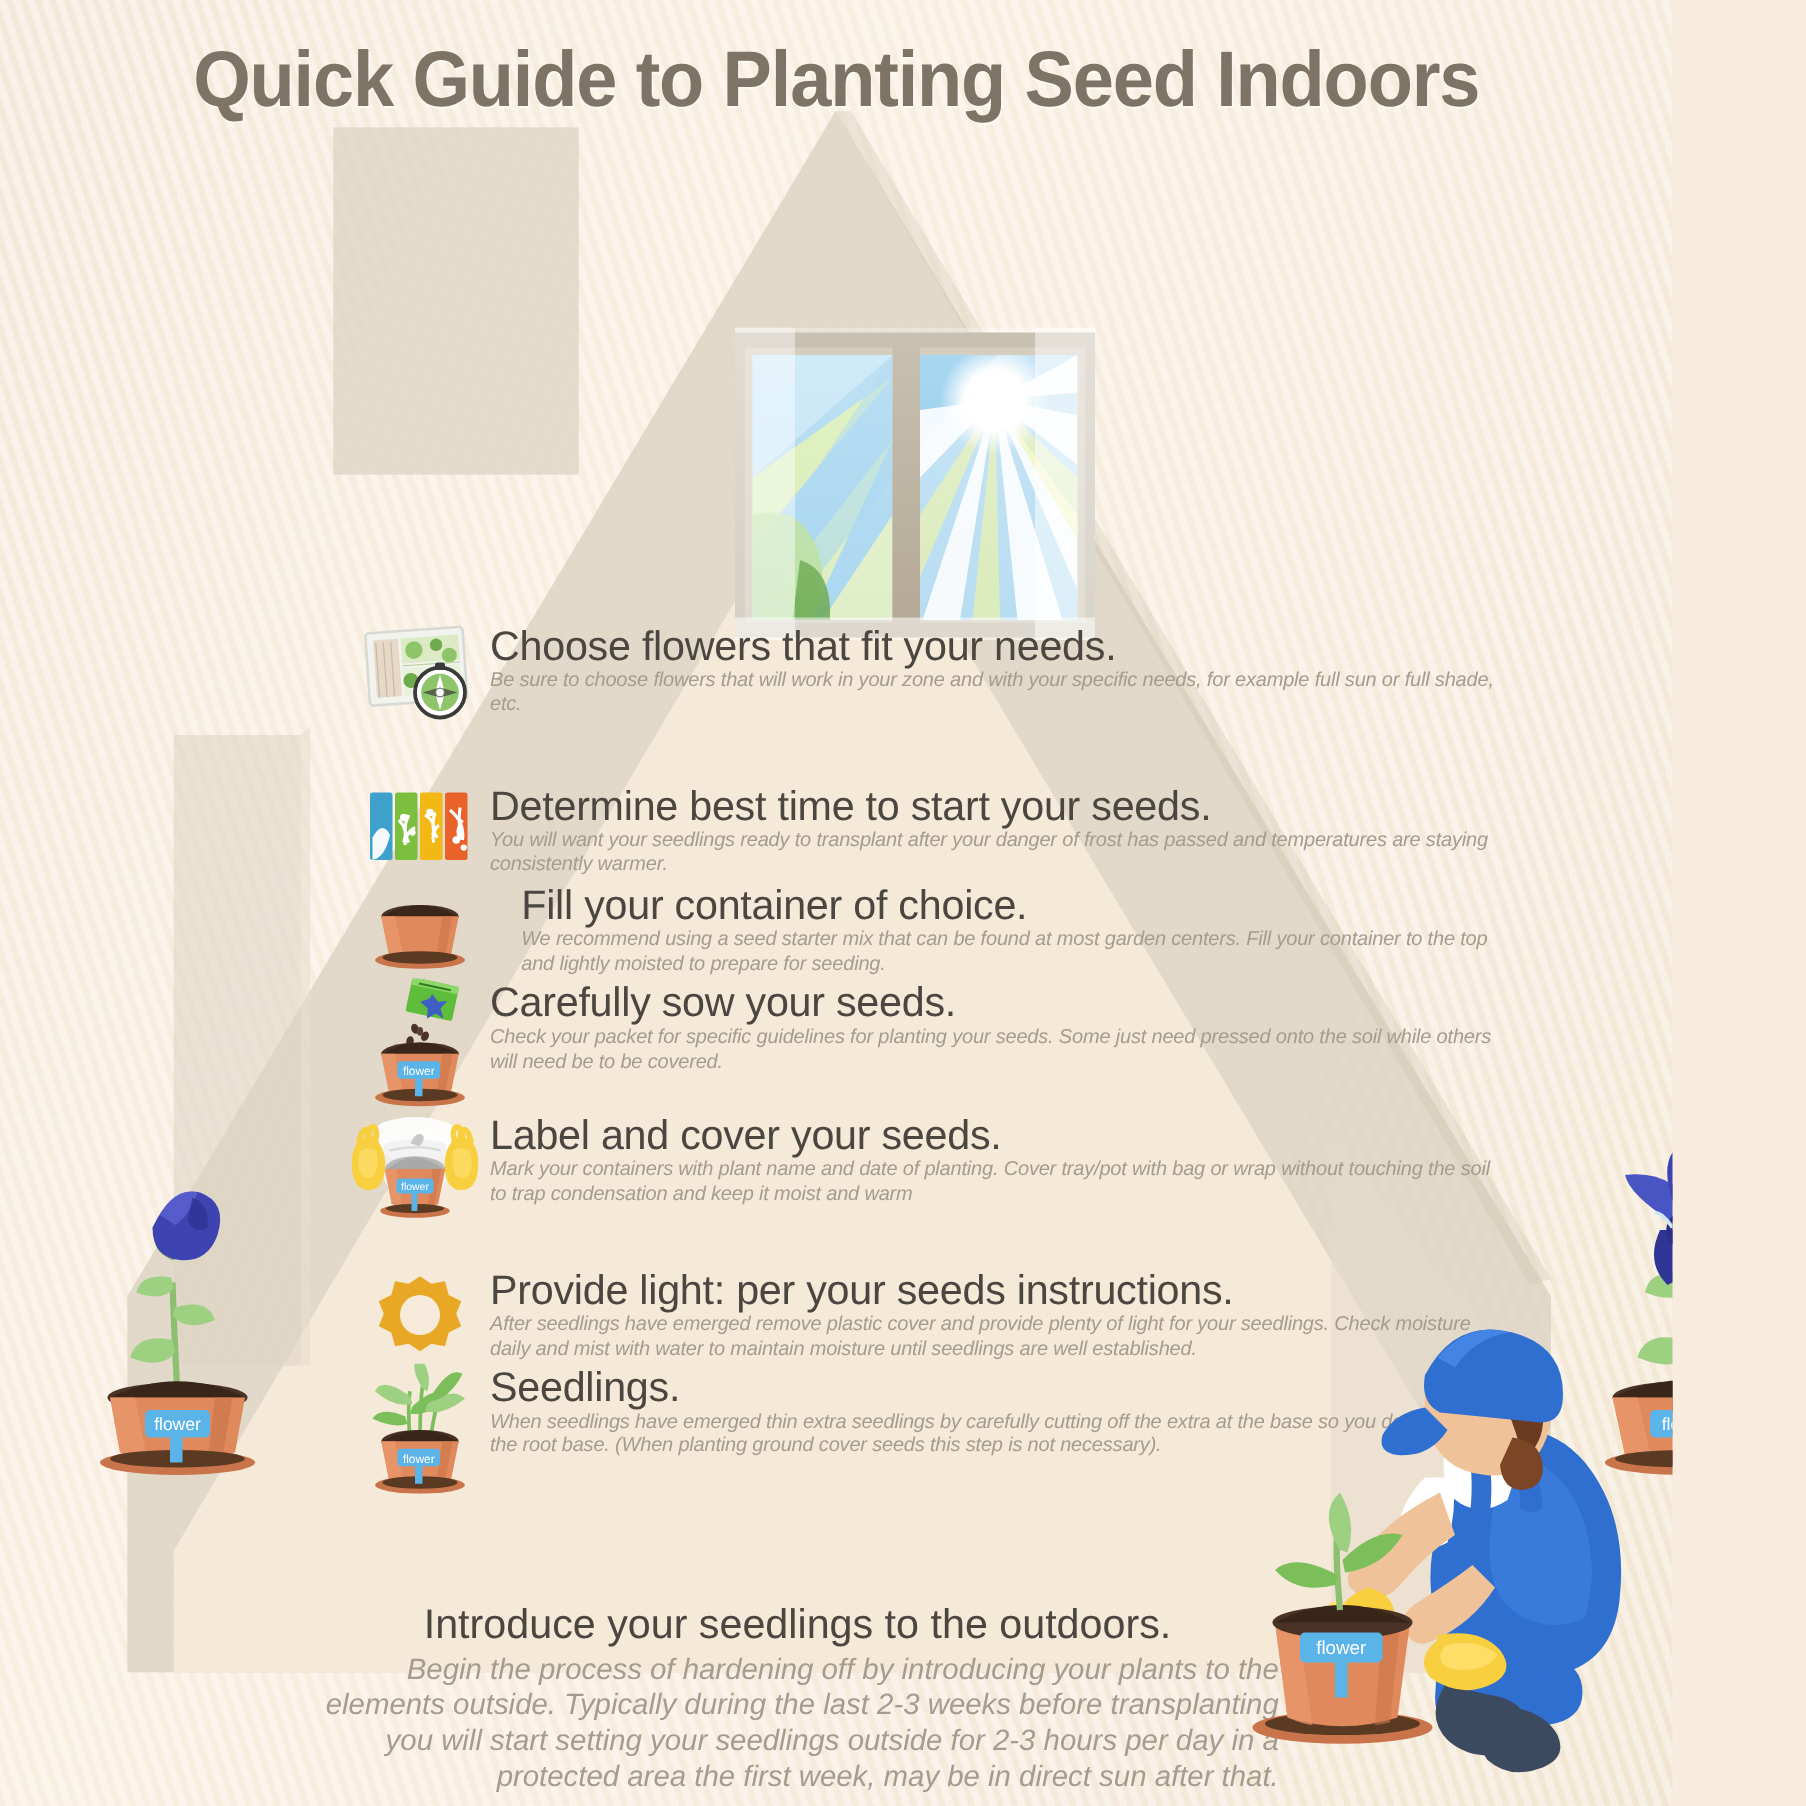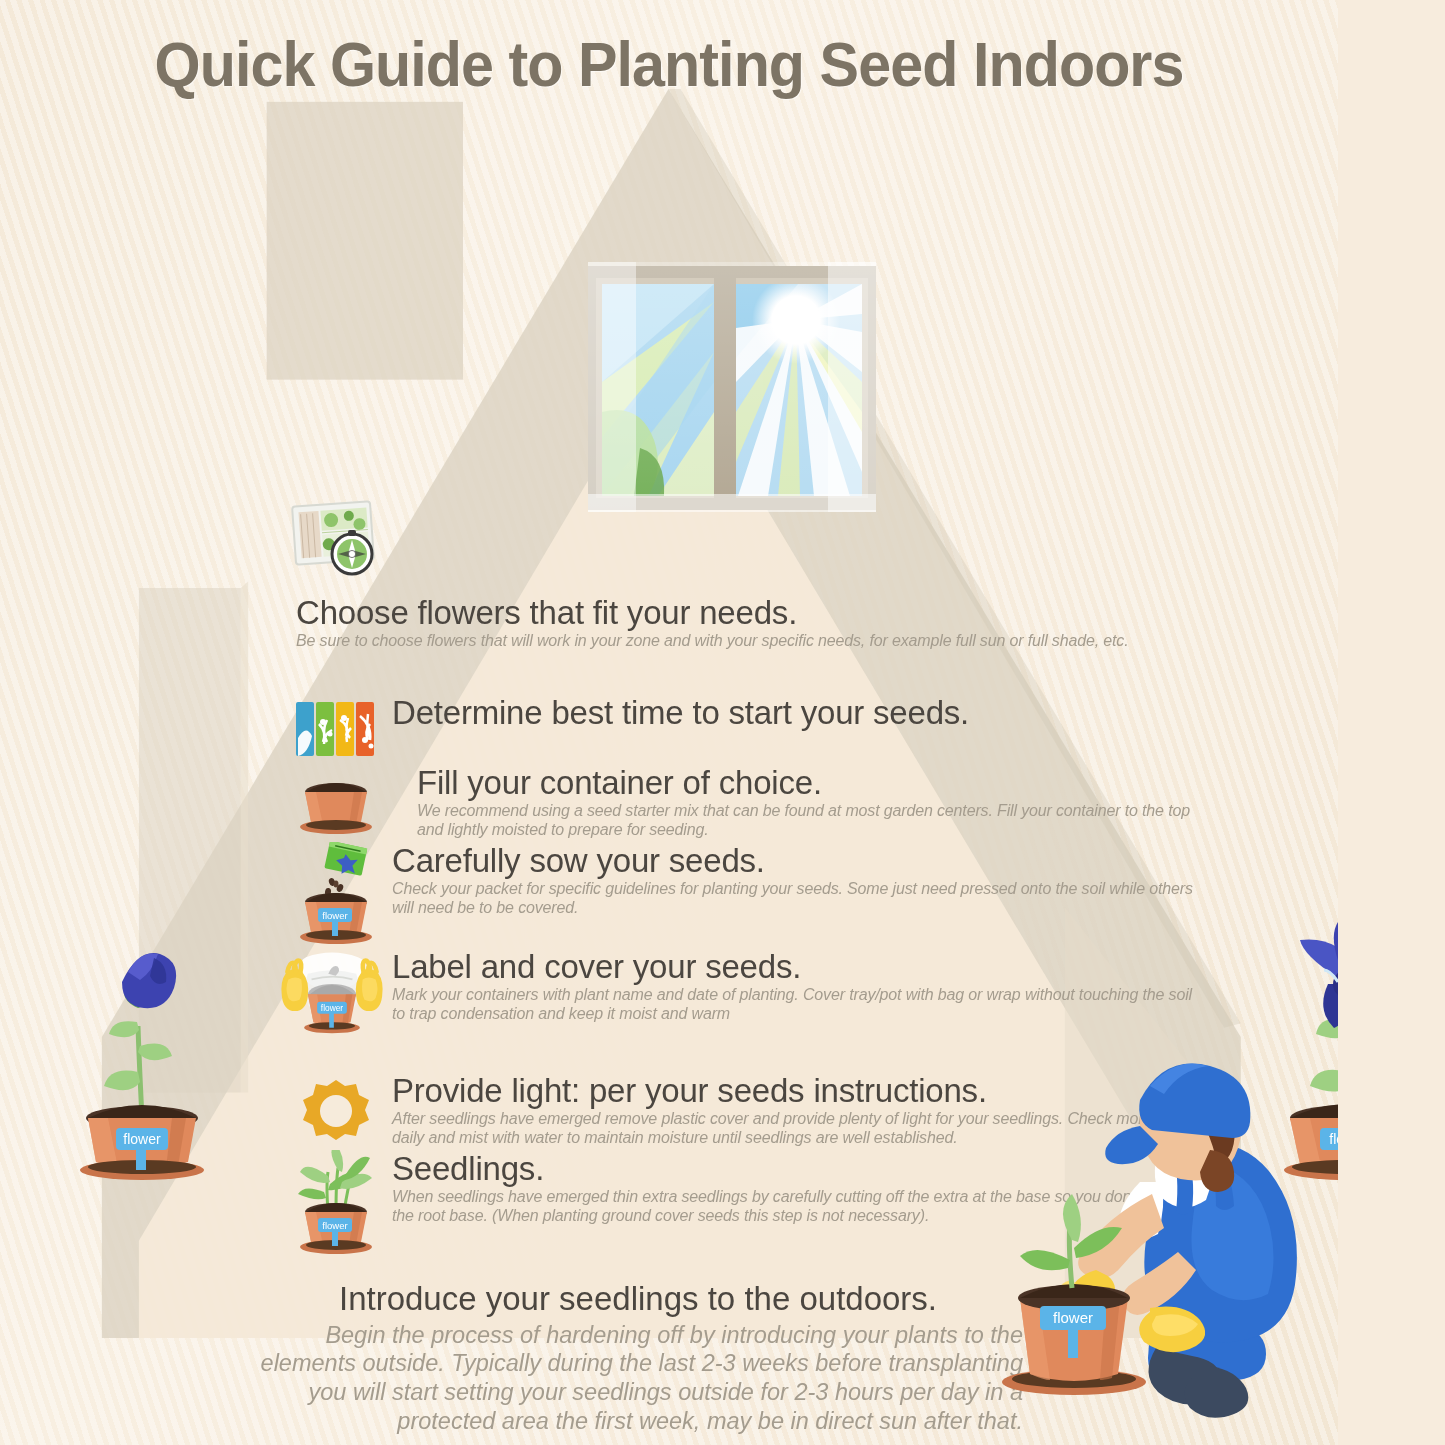--- a/index.html
+++ b/index.html
@@ -260,21 +260,21 @@
     <path d="M70 230 q-34 -18 -50 -4 q18 20 48 12 Z" fill="#7cbf5a"></path>
     <path d="M72 210 q-18 -30 0 -46 q14 24 6 48 Z" fill="#9ed082"></path>
     <path d="M74 218 q26 -26 48 -20 q-16 26 -46 30 Z" fill="#7cbf5a"></path>
     <rect x="68" y="298" width="10" height="30" fill="#5bb4e8"></rect>
     <rect x="40" y="276" width="66" height="24" rx="4" fill="#5bb4e8"></rect>
     <text x="73" y="293" font-family="Liberation Sans, sans-serif" font-size="15" fill="#ffffff" text-anchor="middle">flower</text>
   </svg>
 
   <div id="steps">
 
-    <div class="step" style="margin-bottom:6px;flex-direction:column;">
+    <div class="step" style="margin-bottom:6px;">
       <div class="stepIcon">
         <svg width="96" height="84" viewBox="0 0 96 84">
           <rect x="6" y="6" width="78" height="58" rx="3" fill="#f2f3ef" stroke="#d7d9d2" stroke-width="2" transform="rotate(-4 45 35)"></rect>
           <g transform="rotate(-4 45 35)">
             <rect x="12" y="12" width="20" height="46" fill="#e7d9c8"></rect>
             <rect x="34" y="12" width="46" height="20" fill="#dceac6"></rect>
             <rect x="34" y="36" width="46" height="22" fill="#e9f0dc"></rect>
             <circle cx="44" cy="22" r="7" fill="#8ec46a"></circle>
             <circle cx="62" cy="19" r="5" fill="#6faa4c"></circle>
             <circle cx="72" cy="28" r="6" fill="#8ec46a"></circle>
@@ -310,20 +310,21 @@
           <circle cx="42" cy="36" r="2.5" fill="#ffffff"></circle>
           <path d="M52 22 q10 6 6 16 M60 20 q-4 14 2 20 M63 30 q-6 6 -4 14" stroke="#ffffff" stroke-width="2.5" fill="none"></path>
           <circle cx="56" cy="20" r="3" fill="#ffffff"></circle>
           <path d="M72 18 q12 10 10 24 M80 16 q-2 16 2 24 M82 26 q-6 8 -2 16" stroke="#ffffff" stroke-width="2.5" fill="none"></path>
           <circle cx="77" cy="42" r="3" fill="#ffffff"></circle>
           <circle cx="83" cy="48" r="2.5" fill="#ffffff"></circle>
         </svg>
       </div>
       <div class="stepTxt">
         <div class="sHead">Determine best time to start your seeds.</div>
+        <div class="sBody">You will want your seedlings ready to transplant after your danger of frost has passed and temperatures are staying consistently warmer.</div>
       </div>
     </div>
 
     <div class="step" style="margin-bottom:2px;gap:25px;">
       <div class="stepIcon">
         <svg width="96" height="76" viewBox="0 0 96 76">
           <ellipse cx="48" cy="28" rx="31" ry="9" fill="#4a3326"></ellipse>
           <path d="M18 28 q30 -18 60 0 Z" fill="#3a2619"></path>
           <path d="M17 28 L23 58 q25 9 50 0 L79 28 Z" fill="#e0895c"></path>
           <path d="M17 28 L23 58 q8 3 12 3 L28 28 Z" fill="#ea9a6d" opacity="0.7"></path>

